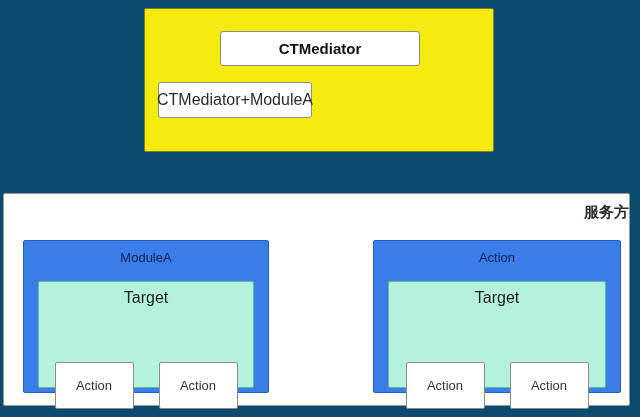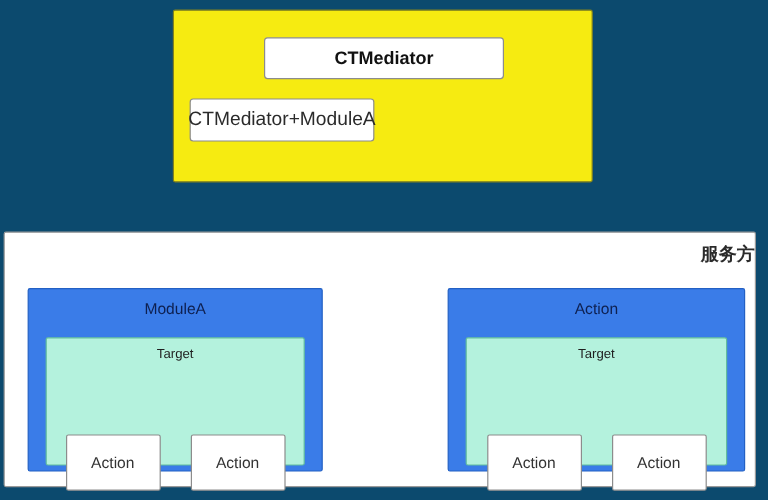--- a/index.html
+++ b/index.html
@@ -89,21 +89,21 @@
     height: 107px;
     background: var(--mint, #b4f2dd);
     border: 1px solid #63bd9d;
     border-radius: 2px;
   }
   .target-title {
     position: absolute;
     top: 7px; left: 0;
     width: 100%;
     text-align: center;
-    font-size: 11px;
+    font-size: 16px;
     color: #1f1f1f;
   }
   .action-row {
     position: absolute;
     top: 45px; left: 0;
     width: 100%;
     display: flex;
     justify-content: center;
     gap: 25px;
   }

